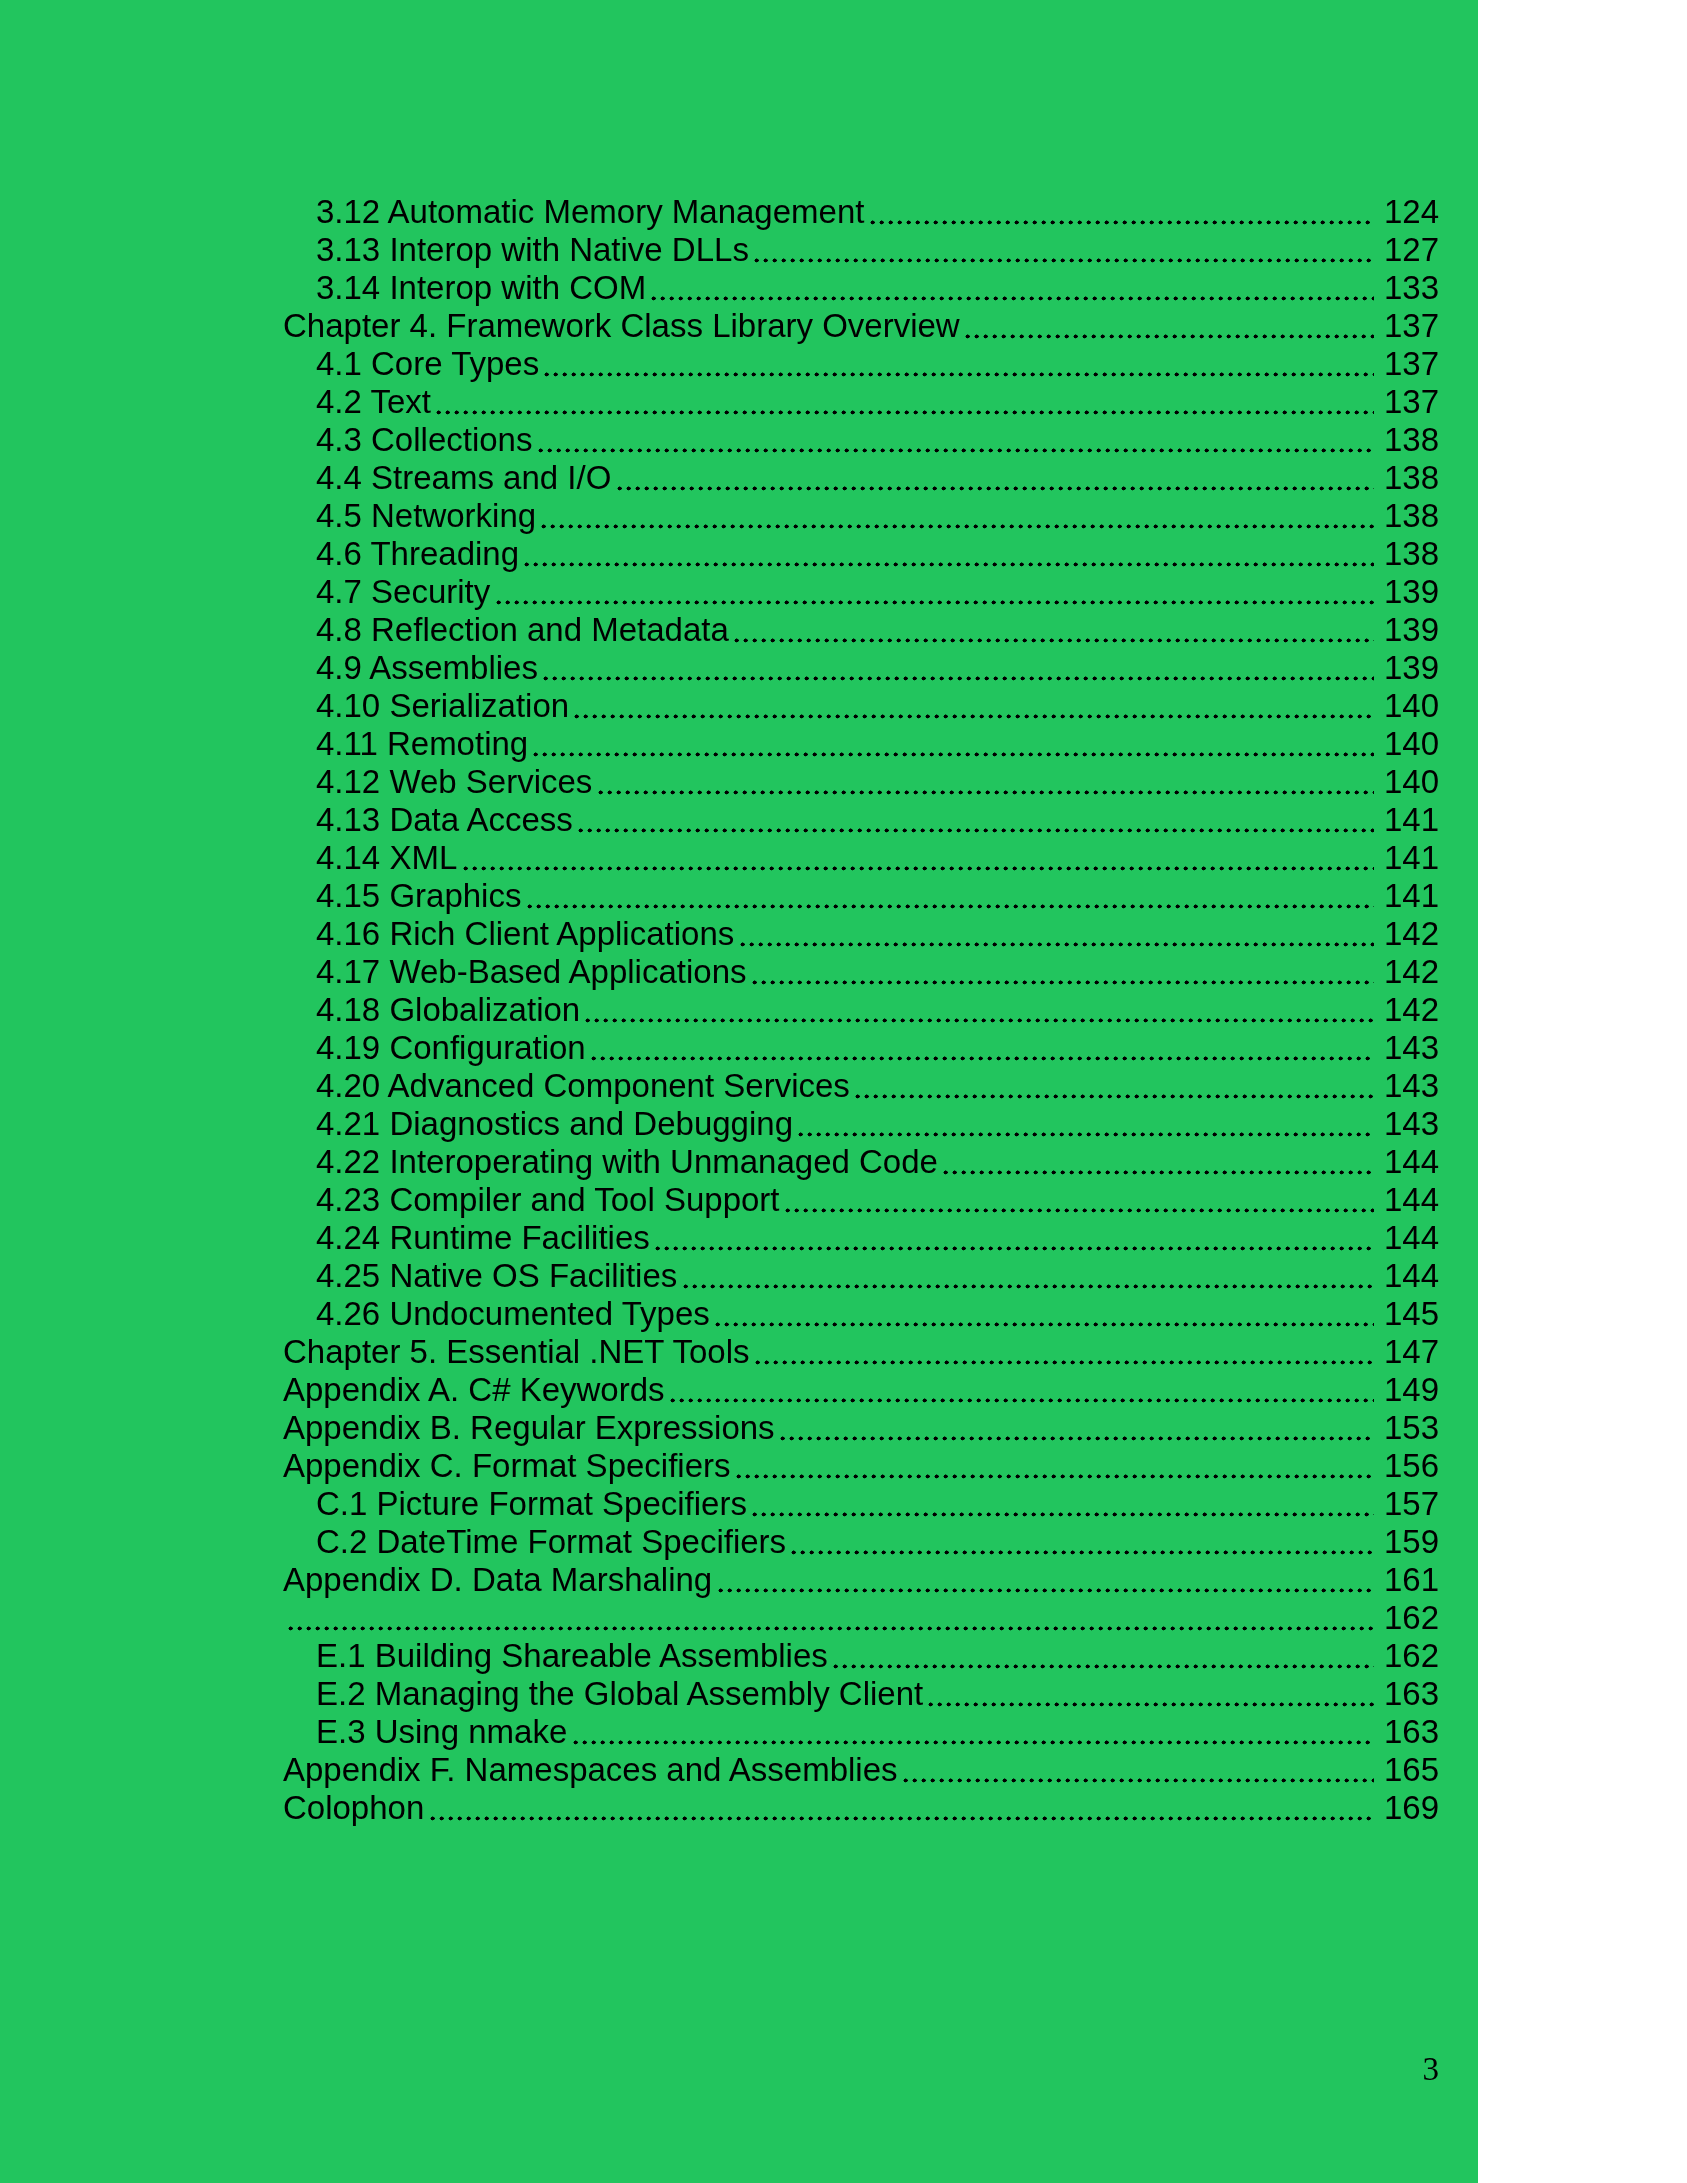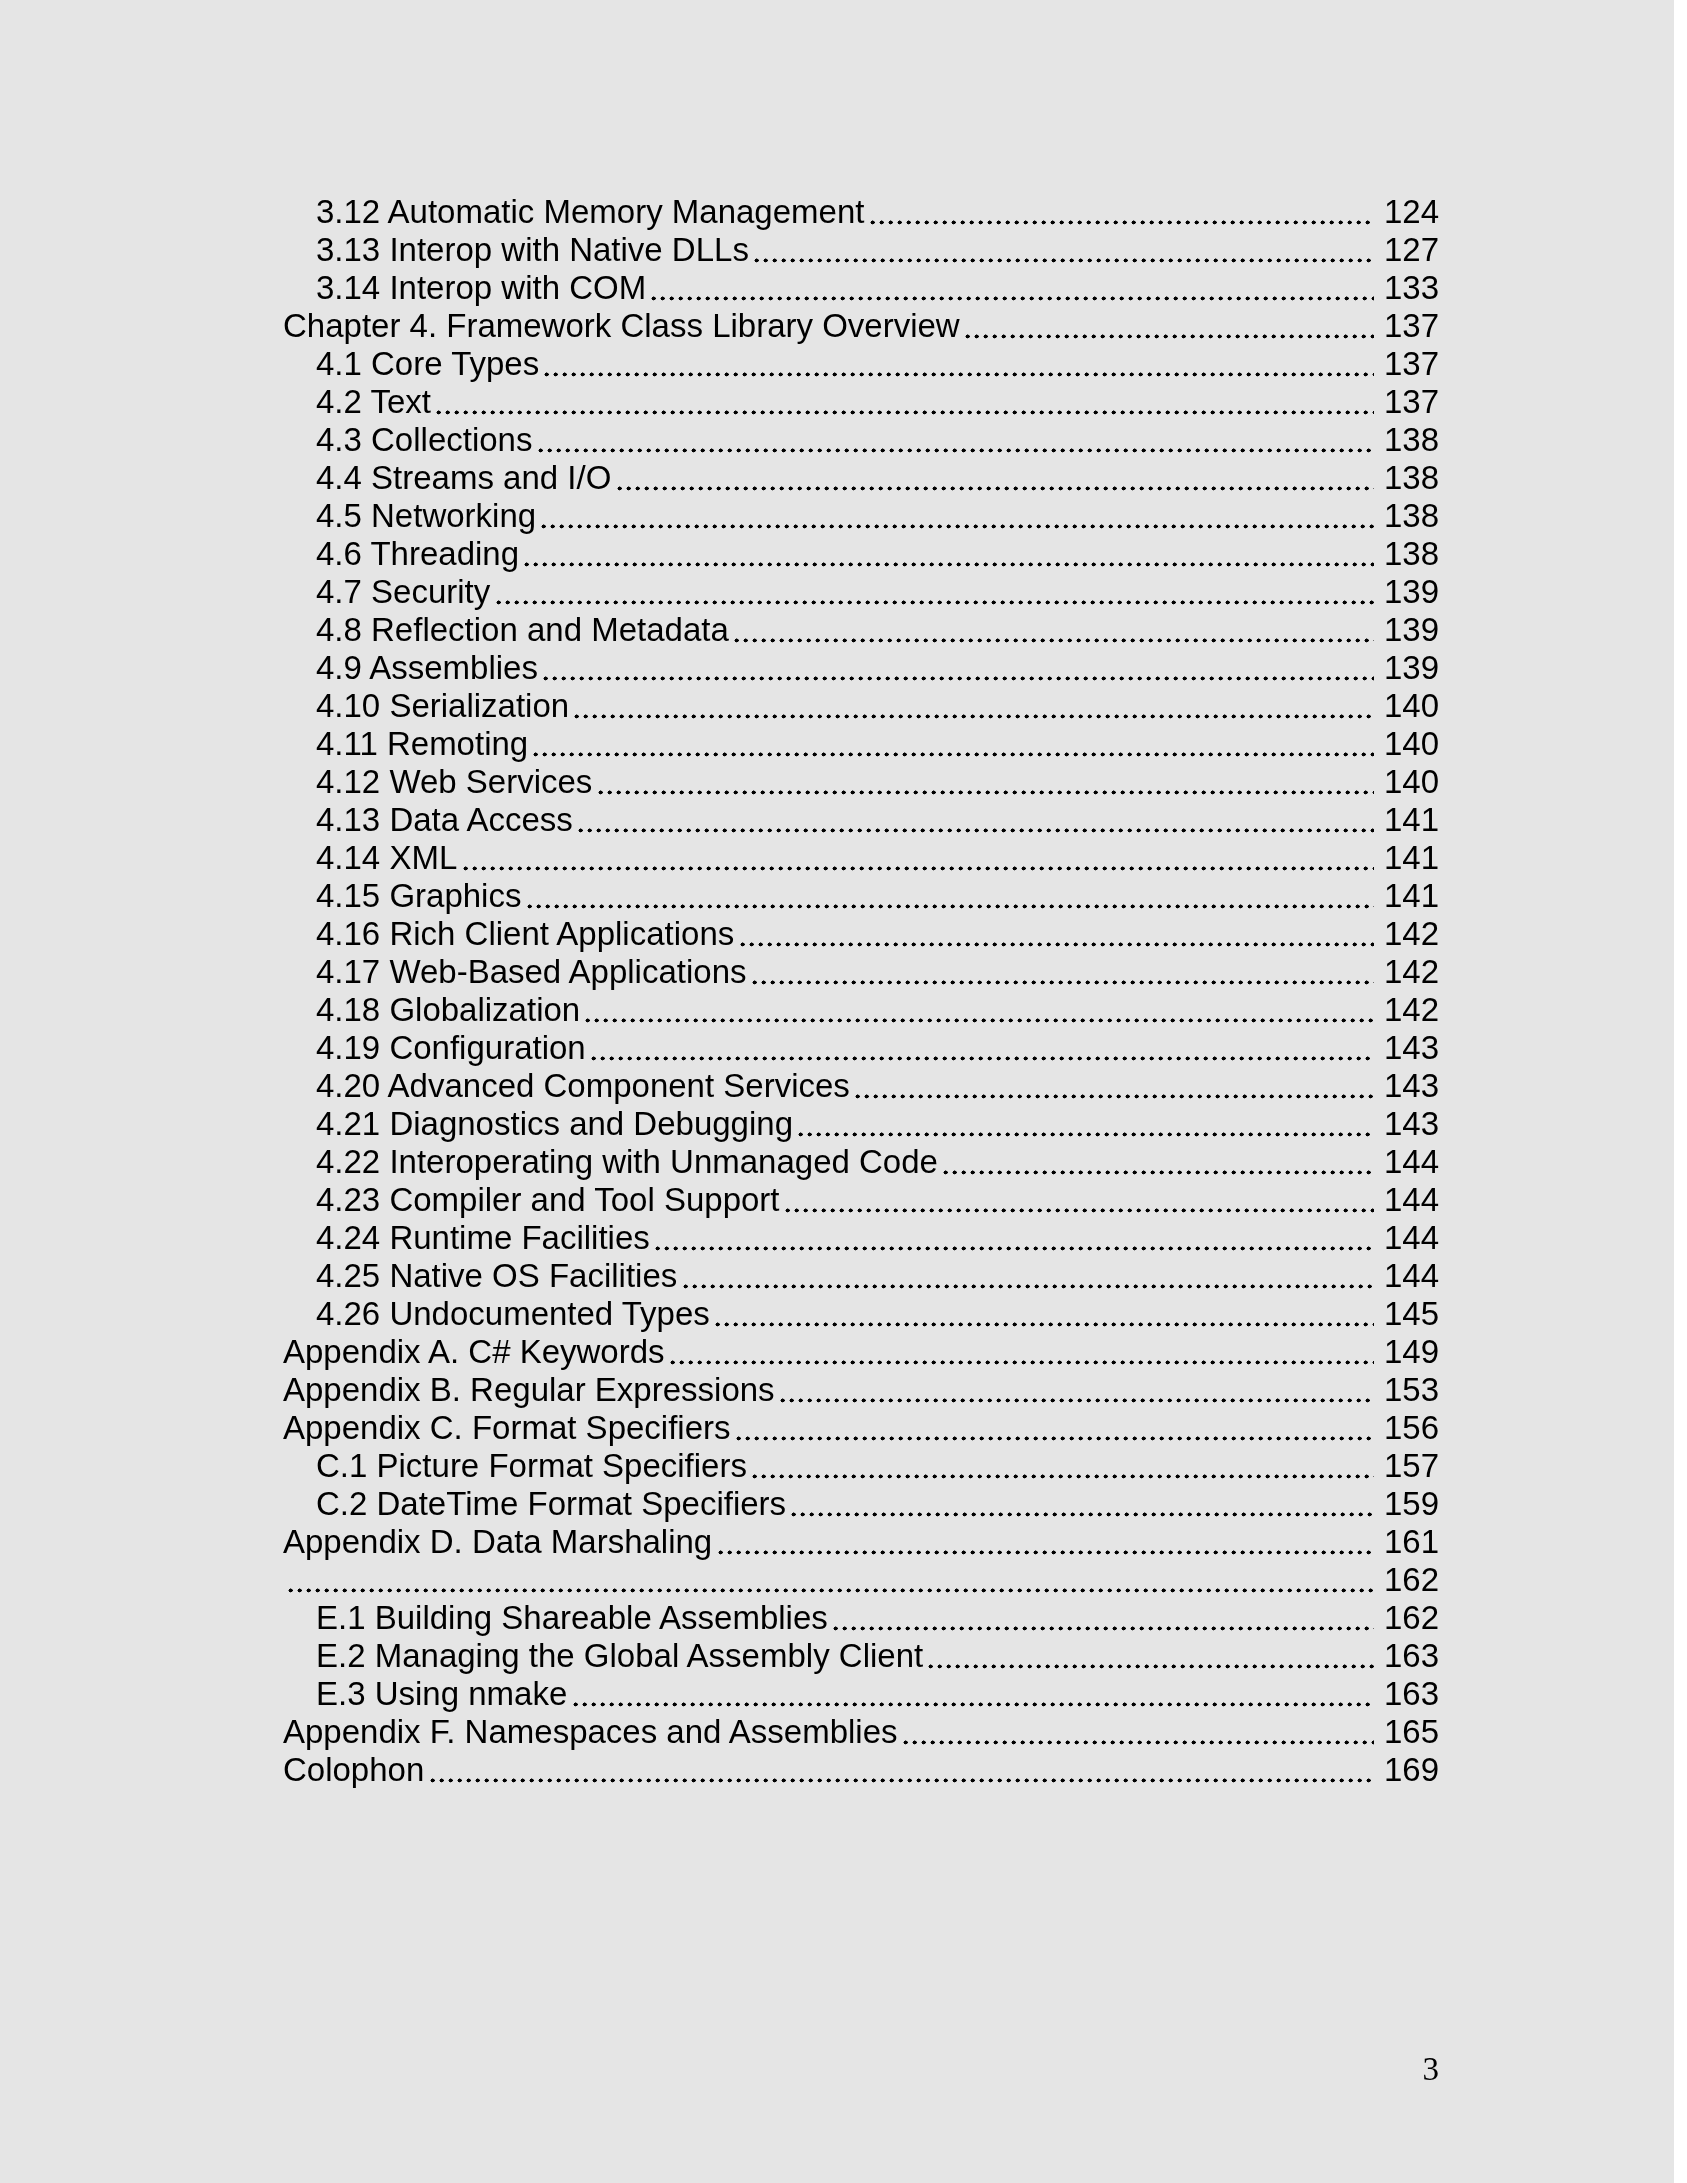--- a/index.html
+++ b/index.html
@@ -2,23 +2,23 @@
 <html style="font-size:10.6px"><head>
 <meta charset="utf-8">
 <style>
   html, body {
     margin: 0;
     padding: 0;
     background: #ffffff;
   }
   .page {
     position: relative;
-    width: 1674px;
+    width: 1478px;
     height: 2183px;
-    background: #e5e5e5;
+    background: #22c55e;
     color: #000000;
     font-family: "Liberation Sans", sans-serif;
     overflow: hidden;
   }
   .toc {
     position: absolute;
     left: 283px;
     top: 193px;
     width: 1156px;
   }
@@ -242,20 +242,25 @@
     <span class="dot-leader"></span>
     <span class="toc-page">144</span>
   </div>
 
   <div class="toc-row indent">
     <span class="toc-title">4.26 Undocumented Types</span>
     <span class="dot-leader"></span>
     <span class="toc-page">145</span>
   </div>
 
+  <div class="toc-row">
+    <span class="toc-title">Chapter 5. Essential .NET Tools</span>
+    <span class="dot-leader"></span>
+    <span class="toc-page">147</span>
+  </div>
 
   <div class="toc-row">
     <span class="toc-title">Appendix A. C# Keywords</span>
     <span class="dot-leader"></span>
     <span class="toc-page">149</span>
   </div>
 
   <div class="toc-row">
     <span class="toc-title">Appendix B. Regular Expressions</span>
     <span class="dot-leader"></span>

